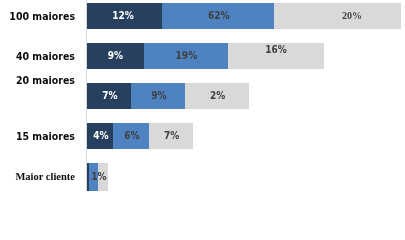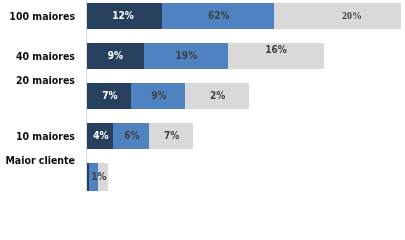--- a/index.html
+++ b/index.html
@@ -92,30 +92,30 @@
       <div class="seg-label t2" style="left: 236.1px; width: 80px; top: 44px;">16%</div>
       <div class="cat-label" style="top: 74px;">20 maiores</div>
       <div class="bar" style="top: 82.75px; height: 26.1px; width: 320px;">
         <div class="seg c0" style="left: 0px; width: 44.4px;"></div>
         <div class="seg c1" style="left: 44.4px; width: 54.4px;"></div>
         <div class="seg c2" style="left: 98.8px; width: 63.4px;"></div>
       </div>
       <div class="seg-label t0" style="left: 69.8px; width: 80px; top: 89.5px;">7%</div>
       <div class="seg-label t1" style="left: 119px; width: 80px; top: 89.5px;">9%</div>
       <div class="seg-label t2" style="left: 177.6px; width: 80px; top: 89.5px;">2%</div>
-      <div class="cat-label" style="top: 129.5px;">10 maiores</div>
+      <div class="cat-label" style="top: 129.5px;">15 maiores</div>
       <div class="bar" style="top: 122.9px; height: 26.1px; width: 320px;">
         <div class="seg c0" style="left: 0px; width: 26.6px;"></div>
         <div class="seg c1" style="left: 26.6px; width: 36.2px;"></div>
         <div class="seg c2" style="left: 62.8px; width: 43.2px;"></div>
       </div>
       <div class="seg-label t0" style="left: 60.9px; width: 80px; top: 129.5px;">4%</div>
       <div class="seg-label t1" style="left: 92px; width: 80px; top: 129.5px;">6%</div>
       <div class="seg-label t2" style="left: 131.7px; width: 80px; top: 129.5px;">7%</div>
-      <div class="cat-label" style="top: 154px;">Maior cliente</div>
+      <div class="cat-label" style="top: 171px; font-family: Liberation Serif, serif;">Maior cliente</div>
       <div class="bar" style="top: 163.1px; height: 28.5px; width: 320px;">
         <div class="seg c0" style="left: 0px; width: 2.2px;"></div>
         <div class="seg c1" style="left: 2.2px; width: 9.7px;"></div>
         <div class="seg c2" style="left: 11.9px; width: 9.5px;"></div>
       </div>
       <div class="seg-label t1" style="left: 58.8px; width: 80px; top: 170.5px;">1%</div>
     </div>
 </div>
 
 </body></html>

